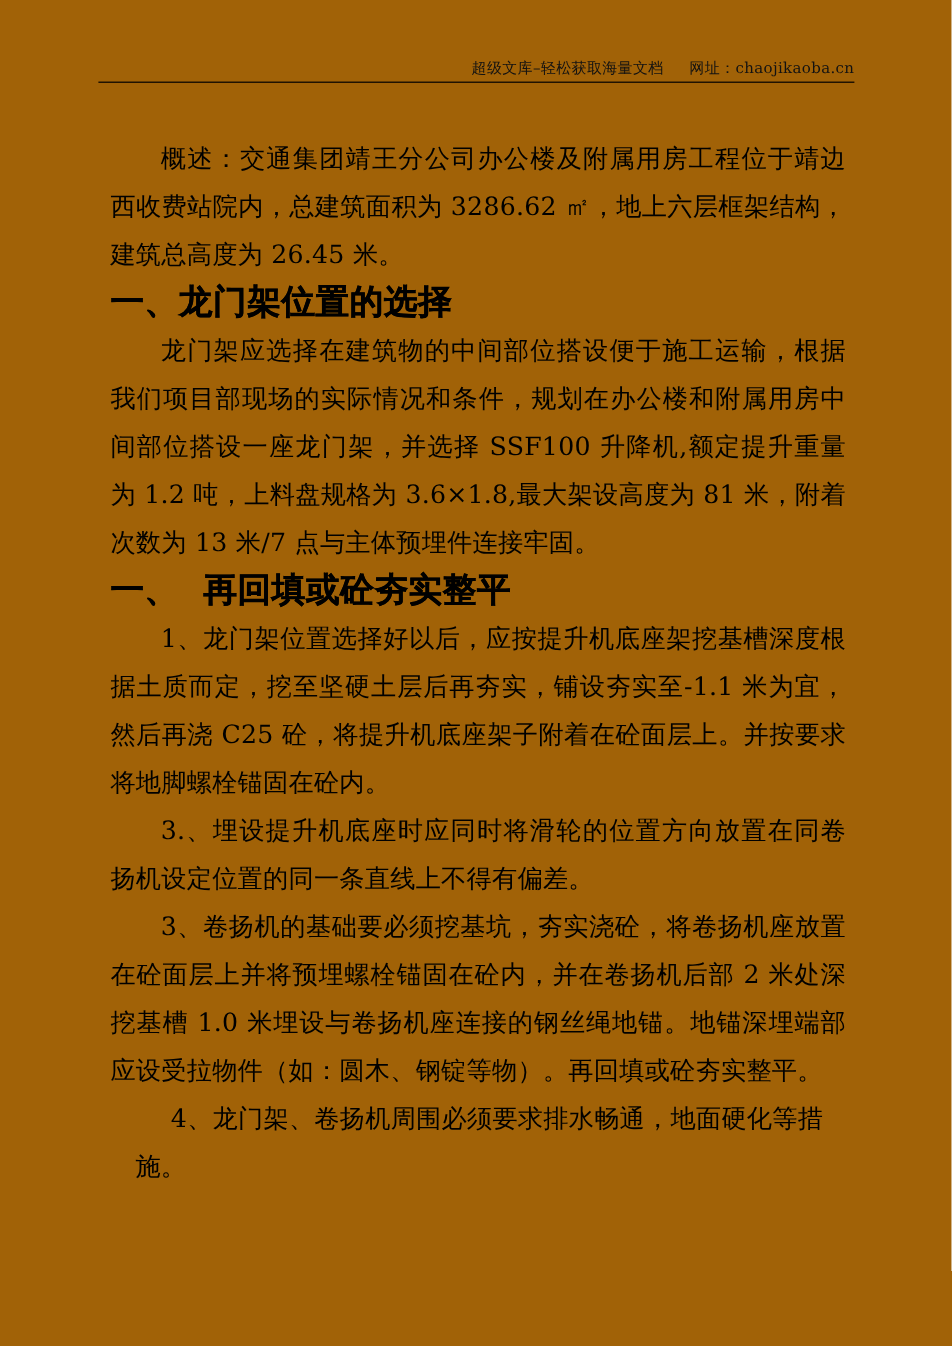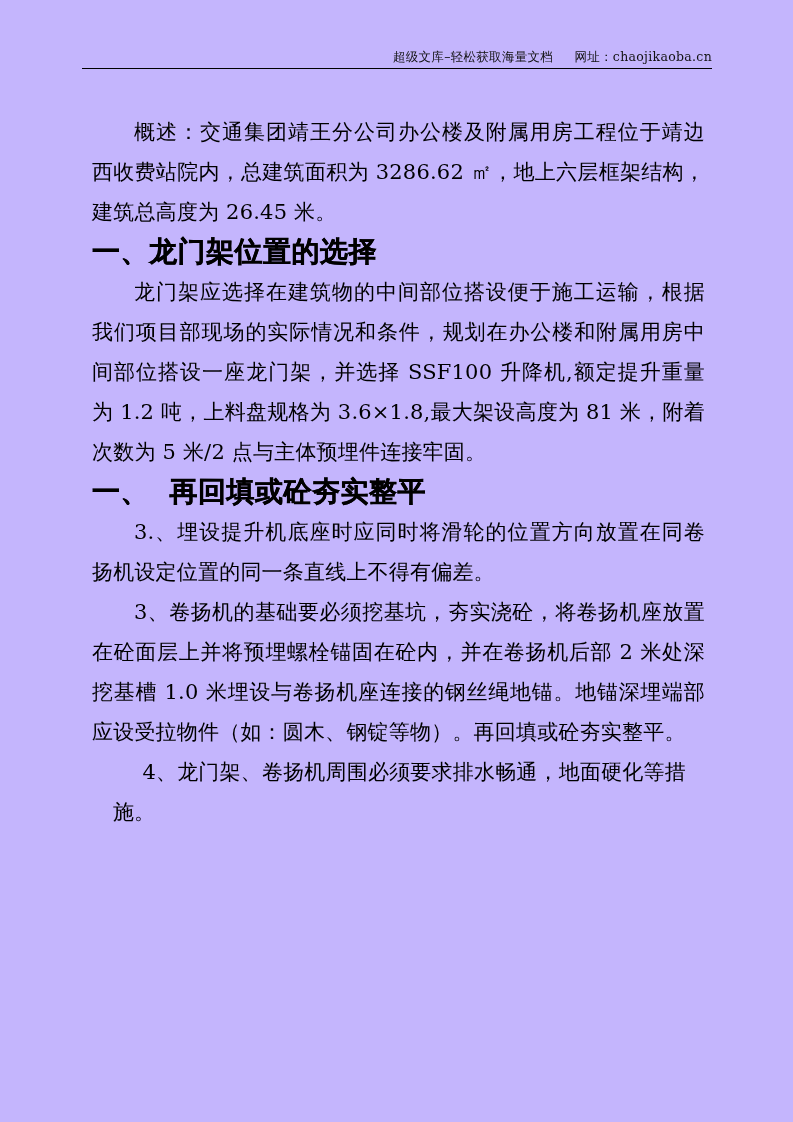--- a/index.html
+++ b/index.html
@@ -4,21 +4,21 @@
 <style>
   html, body {
     margin: 0;
     padding: 0;
     background: #ffffff;
   }
   .page {
     position: relative;
     width: 793px;
     height: 1122px;
-    background: #c4b5fd;
+    background: #a16207;
     overflow: hidden;
     font-family: "DejaVu Serif", "Liberation Serif", serif;
     color: #000000;
   }
 
   
   .header {
     position: absolute;
     left: 82px;
     top: 48px;
@@ -89,24 +89,25 @@
     <div class="header-line">超级文库–轻松获取海量文档     网址：chaojikaoba.cn</div>
     <div class="header-rule"></div>
   </div>
 
   <div class="body">
 
     <p class="para indent1">概述：交通集团靖王分公司办公楼及附属用房工程位于靖边西收费站院内，总建筑面积为 3286.62 ㎡，地上六层框架结构，建筑总高度为 26.45 米。</p>
 
     <p class="heading">一、龙门架位置的选择</p>
 
-    <p class="para indent1">龙门架应选择在建筑物的中间部位搭设便于施工运输，根据我们项目部现场的实际情况和条件，规划在办公楼和附属用房中间部位搭设一座龙门架，并选择 SSF100 升降机,额定提升重量为 1.2 吨，上料盘规格为 3.6×1.8,最大架设高度为 81 米，附着次数为 5 米/2 点与主体预埋件连接牢固。</p>
+    <p class="para indent1">龙门架应选择在建筑物的中间部位搭设便于施工运输，根据我们项目部现场的实际情况和条件，规划在办公楼和附属用房中间部位搭设一座龙门架，并选择 SSF100 升降机,额定提升重量为 1.2 吨，上料盘规格为 3.6×1.8,最大架设高度为 81 米，附着次数为 13 米/7 点与主体预埋件连接牢固。</p>
 
     <p class="heading">一、  再回填或砼夯实整平</p>
 
+    <p class="para indent1">1、龙门架位置选择好以后，应按提升机底座架挖基槽深度根据土质而定，挖至坚硬土层后再夯实，铺设夯实至-1.1 米为宜，然后再浇 C25 砼，将提升机底座架子附着在砼面层上。并按要求将地脚螺栓锚固在砼内。</p>
 
     <p class="para indent1">3.、埋设提升机底座时应同时将滑轮的位置方向放置在同卷扬机设定位置的同一条直线上不得有偏差。</p>
 
     <p class="para indent1">3、卷扬机的基础要必须挖基坑，夯实浇砼，将卷扬机座放置在砼面层上并将预埋螺栓锚固在砼内，并在卷扬机后部 2 米处深挖基槽 1.0 米埋设与卷扬机座连接的钢丝绳地锚。地锚深埋端部应设受拉物件（如：圆木、钢锭等物）。再回填或砼夯实整平。</p>
 
     <p class="para indent-wide">4、龙门架、卷扬机周围必须要求排水畅通，地面硬化等措</p>
 
     <p class="tail-line">施。</p>
 
   </div>

